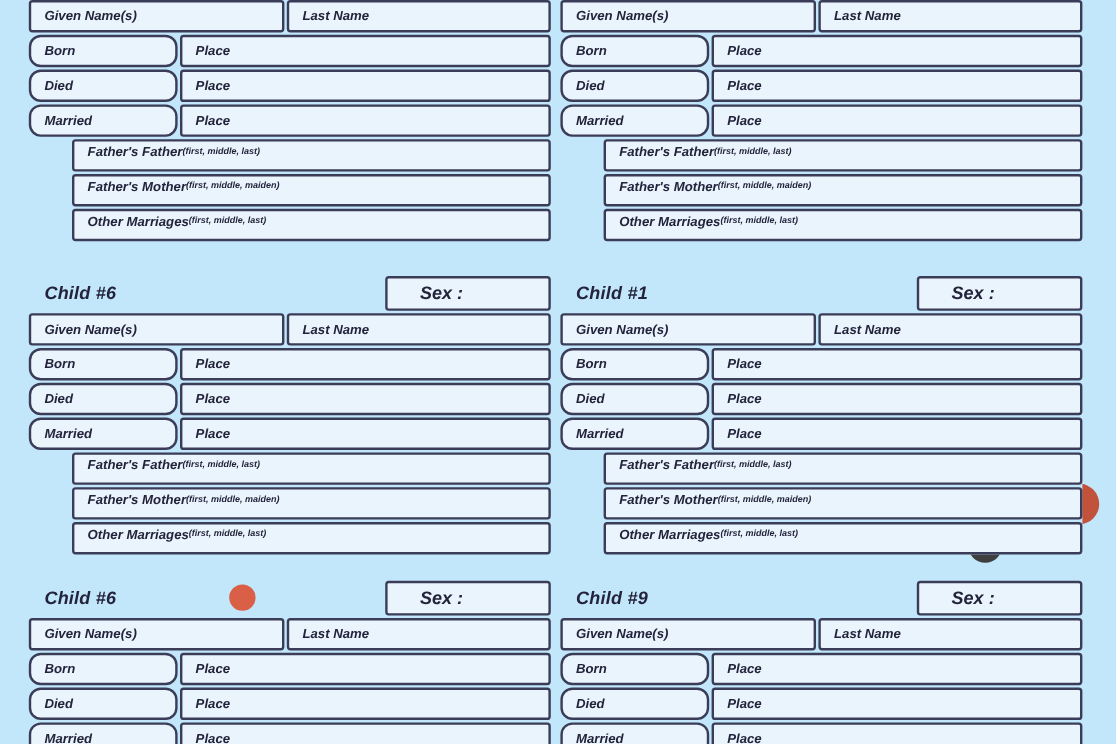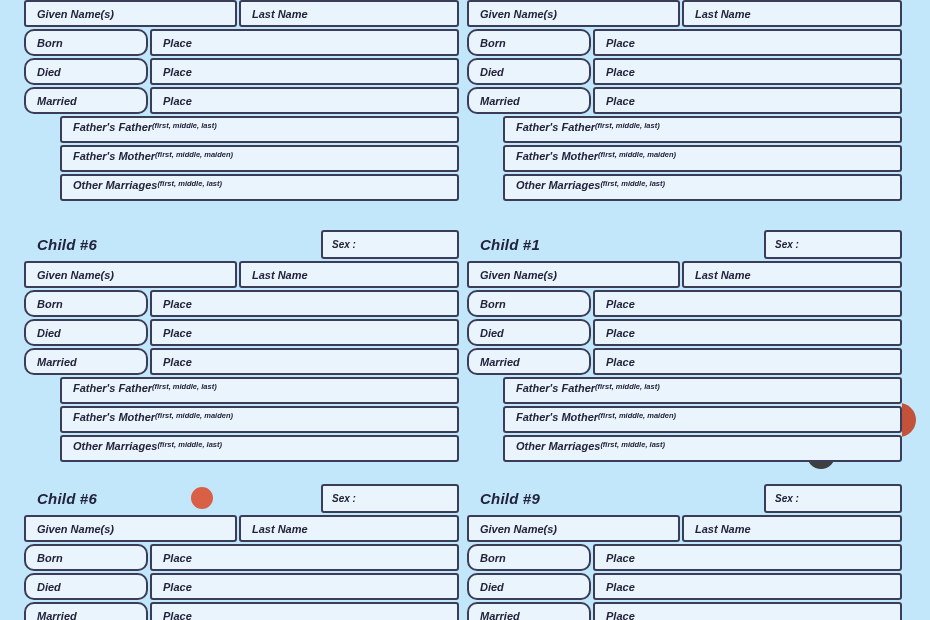--- a/index.html
+++ b/index.html
@@ -31,21 +31,21 @@
   .col section:nth-child(3){margin-top:22px;}
   .title-row{display:flex; justify-content:space-between; align-items:stretch; height:29px;}
   .child-title{font-size:15px; font-weight:bold; font-style:italic; padding-left:13px; align-self:center; letter-spacing:.2px;}
   .row{display:flex; gap:2px; margin-top:2px;}
   .person.parent .row:first-child{margin-top:0;}
   .cell{
     height:27px; border:2px solid var(--border); background:var(--cell);
     border-radius:3px; display:flex; align-items:center; overflow:hidden;
   }
   .sex-box{width:138px; height:29px;}
-  .sex-box .lbl{padding-left:9px; font-size:10px;}
+  .sex-box .lbl{padding-left:27px; font-size:15px;}
   .c-given{width:213px; flex:none;}
   .c-date{width:124px; flex:none;border-radius:10px;}
   .c-rest{flex:1;}
   .c-full{flex:1; flex-direction:row; align-items:flex-start; justify-content:flex-start; padding-top:3px;margin-left:36px;}
   .lbl{
     font-style:italic; font-weight:bold; font-size:11px; line-height:12px;
     padding-left:11px; white-space:nowrap;
   }
   .sub{
     font-style:italic; font-weight:bold; font-size:7.5px; line-height:8px;

